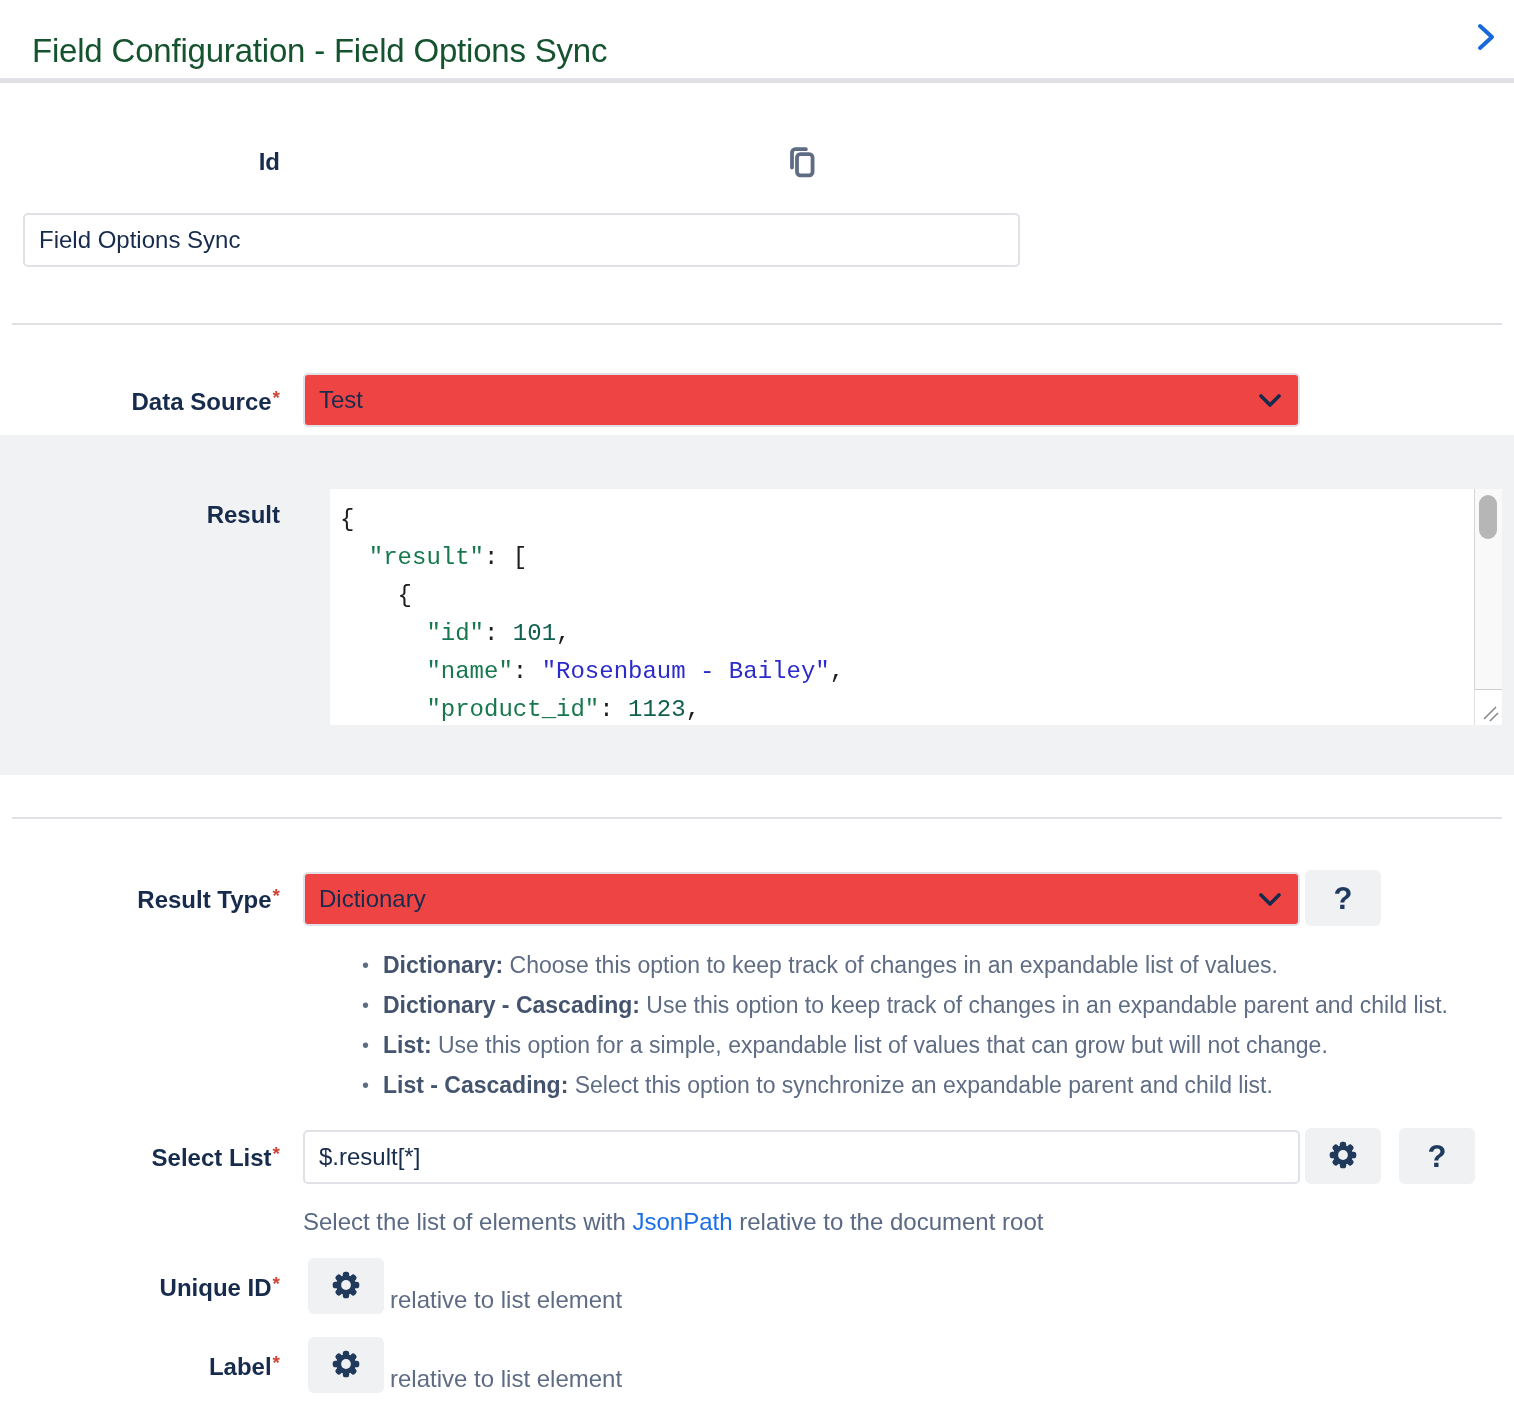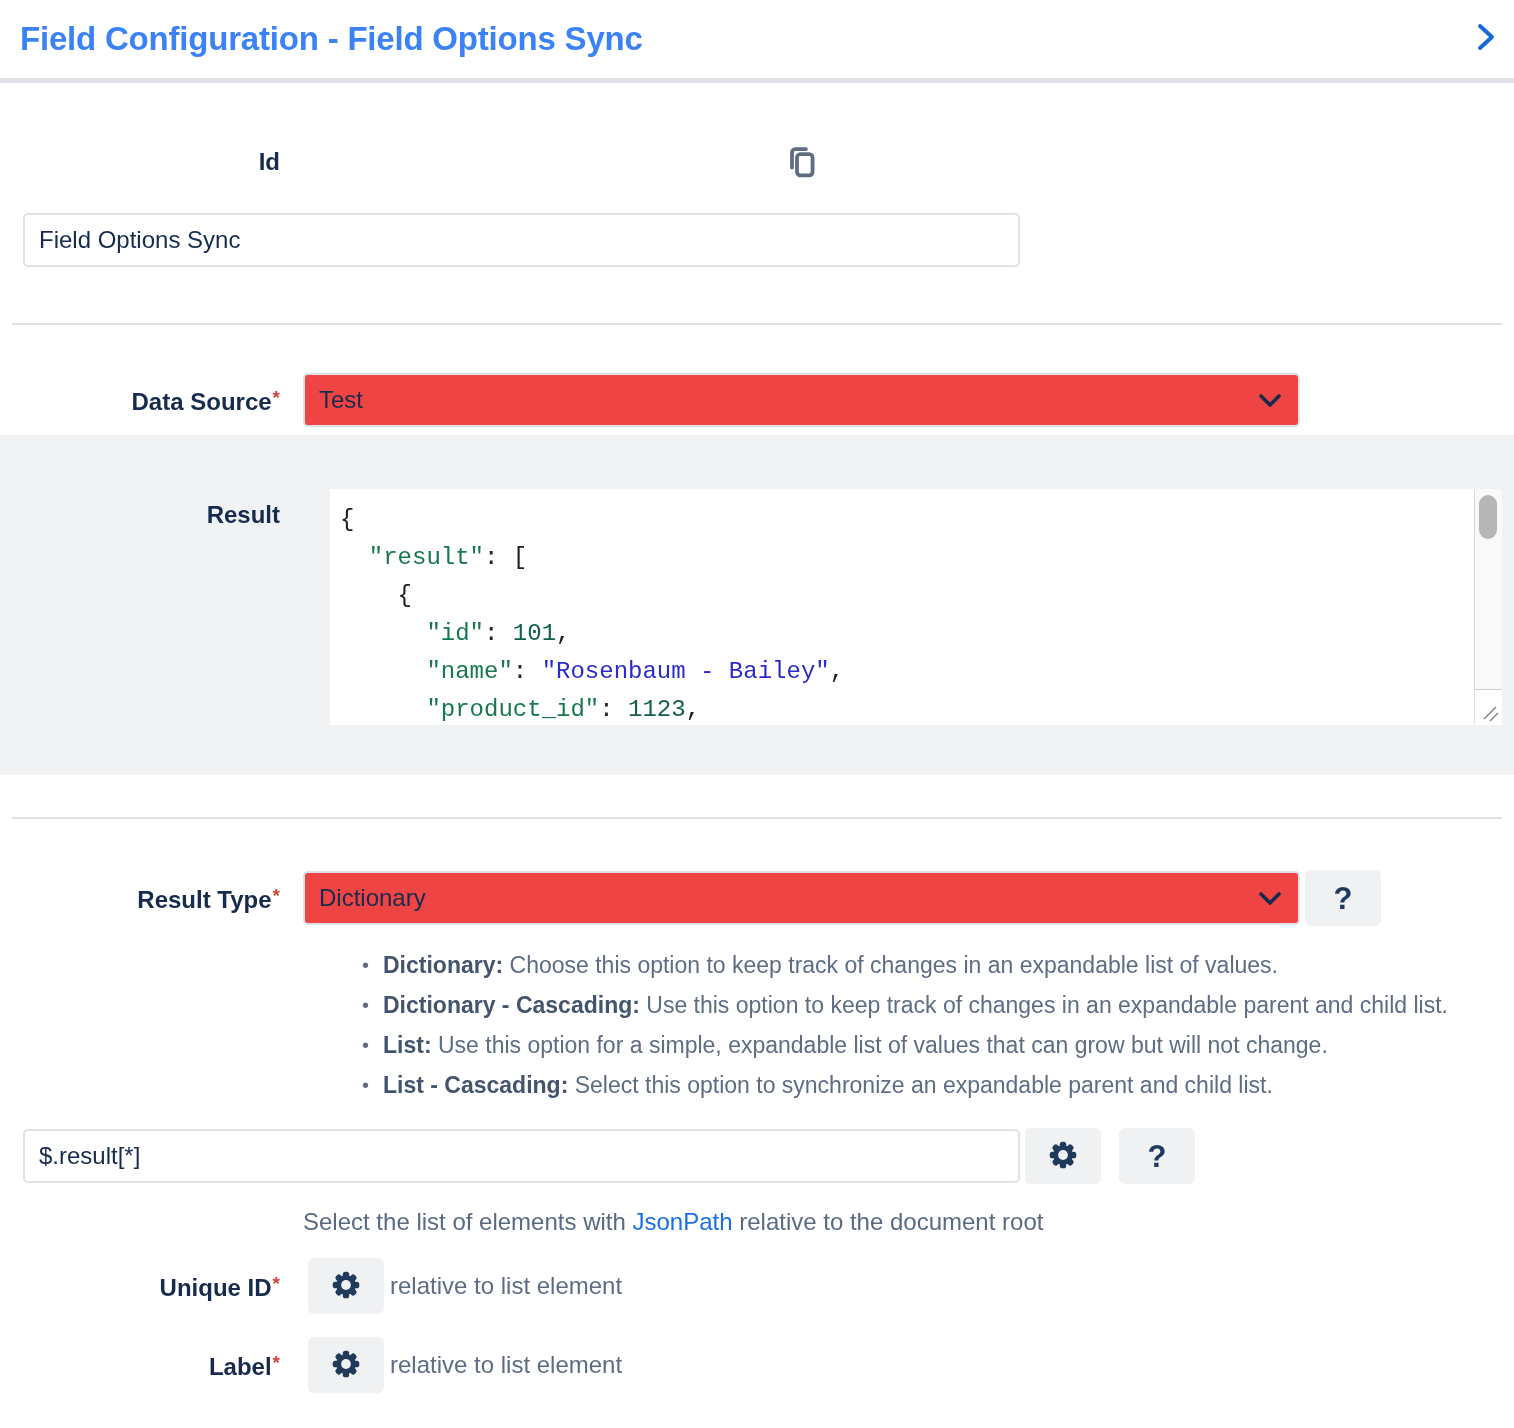--- a/index.html
+++ b/index.html
@@ -7,29 +7,29 @@
     width:1514px;height:1428px;
     font-family:"Liberation Sans", sans-serif;
     color:#172b4d;
     -webkit-font-smoothing:antialiased;
     overflow:hidden;
   }
   .page{width:1514px;}
 
   
   .header{display:flex;align-items:flex-start;justify-content:space-between;padding:16px 14px 0 16px;height:78px;box-sizing:border-box;}
-  .header h1{margin:4px;font-size:33px;font-weight:bold;color:#3b82f6;letter-spacing:-.2px;}
+  .header h1{margin:16px;font-size:33px;font-weight:normal;color:#14532d;letter-spacing:-.2px;}
   .header-chevron{margin-top:6px;margin-right:2px;cursor:pointer;}
   .header-divider{height:5px;background:#e0e1e6;width:100%;}
 
   
   .row{display:flex;align-items:center;}
   .label-col{width:280px;flex:none;text-align:right;font-size:24px;font-weight:bold;color:#172b4d;line-height:28px;}
   .req{color:#d04437;font-size:19px;vertical-align:6px;font-weight:bold;margin-left:1px;}
-  .field-col{margin-left:23px;flex:1;display:flex;align-items:center;}
+  .field-col{margin-left:23px;flex:1;display:flex;align-items:flex-end;}
 
   
   .text-input{
     box-sizing:border-box;height:54px;border:2px solid #dfe1e6;border-radius:5px;
     font-family:"Liberation Sans", sans-serif;font-size:24px;color:#172b4d;
     padding:0 14px;background:#fff;outline:none;
   }
   .w-main{width:997px;}
   .w-short{width:495px;}
   .fake-select{
@@ -200,20 +200,23 @@
       <ul class="bullet-list">
         <li><span class="bullet-term">Dictionary:</span><span> Choose this option to keep track of changes in an expandable list of values.</span></li>
         <li><span class="bullet-term">Dictionary - Cascading:</span><span> Use this option to keep track of changes in an expandable parent and child list.</span></li>
         <li><span class="bullet-term">List:</span><span> Use this option for a simple, expandable list of values that can grow but will not change.</span></li>
         <li><span class="bullet-term">List - Cascading:</span><span> Select this option to synchronize an expandable parent and child list.</span></li>
       </ul>
     </div>
   </div>
 
   <div class="row mt-sl">
+    <div class="label-col">
+      <span>Select List</span><span class="req">*</span>
+    </div>
     <div class="field-col">
       <input class="text-input w-main" type="text" value="$.result[*]" style="">
       <button class="icon-btn gap5">
         <span>
           <svg width="34" height="34" viewBox="0 0 32 32">
             <g fill="#203a5c">
               <rect x="13" y="3.5" width="6" height="25" rx="2.4"></rect>
               <rect x="13" y="3.5" width="6" height="25" rx="2.4" transform="rotate(45 16 16)"></rect>
               <rect x="13" y="3.5" width="6" height="25" rx="2.4" transform="rotate(90 16 16)"></rect>
               <rect x="13" y="3.5" width="6" height="25" rx="2.4" transform="rotate(135 16 16)"></rect>

